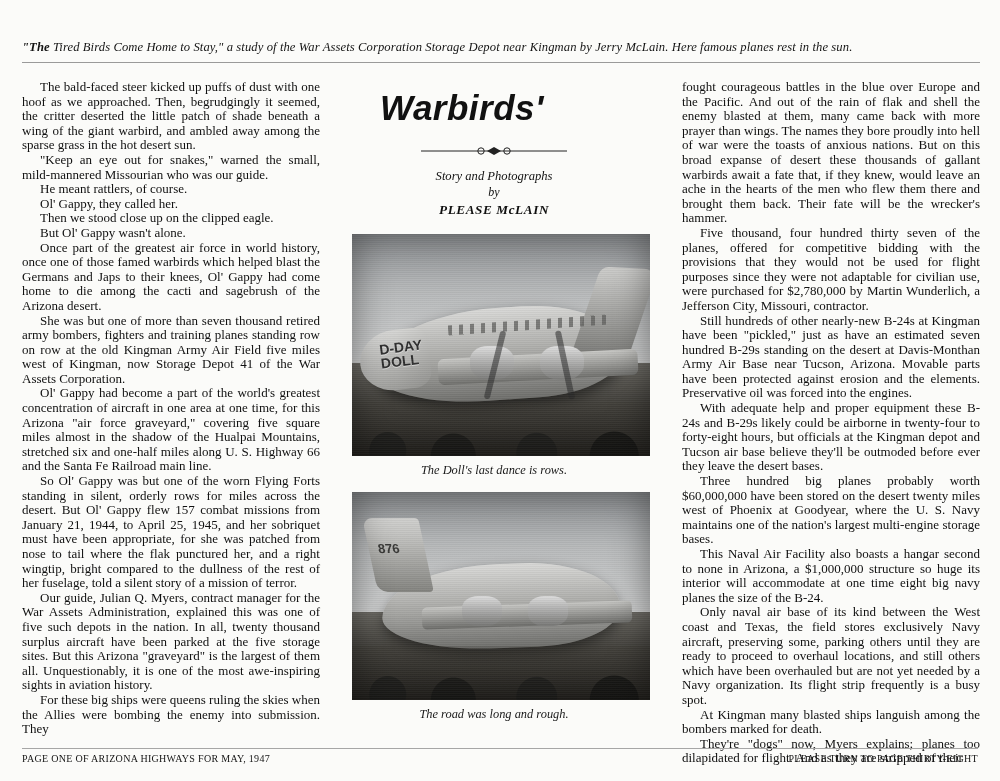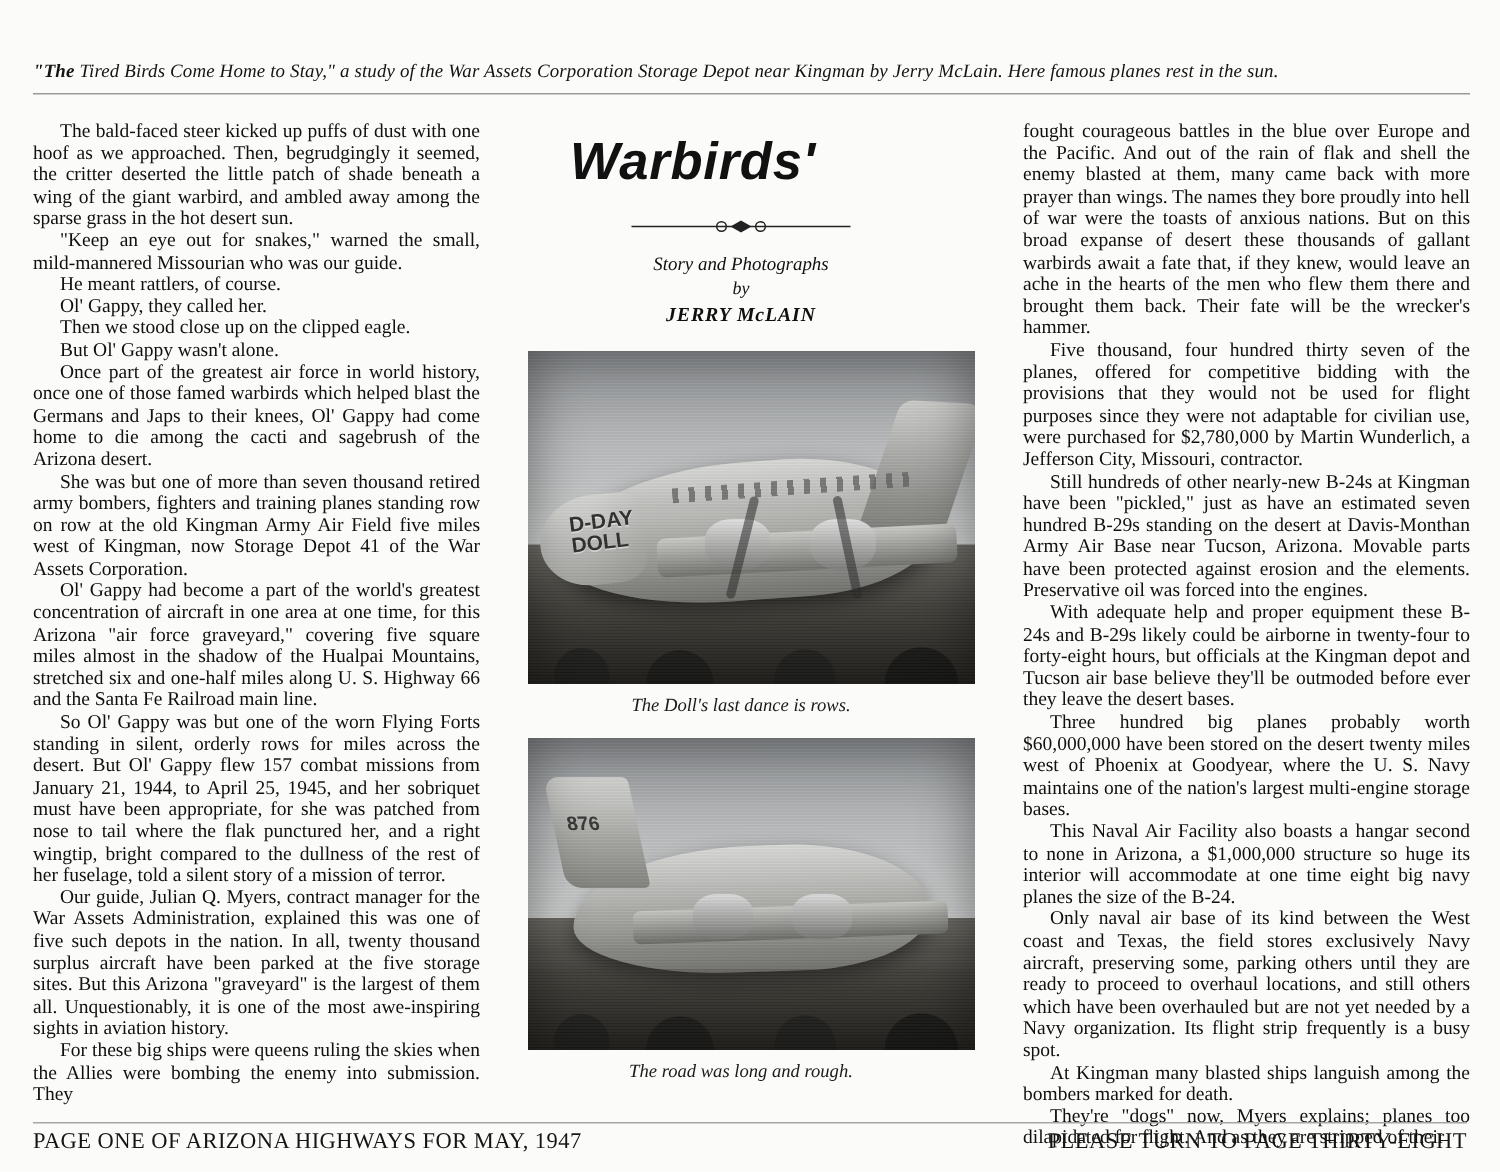--- a/index.html
+++ b/index.html
@@ -248,21 +248,21 @@
   }
 
   
   .footer {
     position: absolute;
     left: 22px;
     right: 22px;
     bottom: 12px;
     height: 16px;
     font-family: "Liberation Serif", serif;
-    font-size: 15px;
+    font-size: 10px;
     letter-spacing: .3px;
     color: #151515;
   }
   .footer-left { position:absolute; left:0; top:0; }
   .footer-right { position:absolute; right:0; top:0; }
   .rule-bottom {
     position:absolute; left: 22px; right: 22px; bottom: 32px;
     height: 1px; background: #a6a6a6;
   }
 </style>
@@ -305,21 +305,21 @@
           <line x1="2" y1="7" x2="148" y2="7" stroke="#222" stroke-width="1"></line>
           <circle cx="62" cy="7" r="3.2" fill="none" stroke="#222" stroke-width="1"></circle>
           <circle cx="88" cy="7" r="3.2" fill="none" stroke="#222" stroke-width="1"></circle>
           <path d="M68 7 l7 -4 l7 4 l-7 4 z" fill="#222"></path>
         </svg>
       </div>
 
       <div class="byline">
         <span>Story and Photographs</span>
         <span class="by">by</span>
-        <span class="name">JERRY McLAIN</span>
+        <span class="name">PLEASE McLAIN</span>
       </div>
 
       <div class="photo photo-1">
         <div class="sky"></div>
         <div class="ground"></div>
         <div class="fuselage p1-body"></div>
         <div class="p1-tail"></div>
         <div class="p1-wing"></div>
         <div class="p1-eng1"></div>
         <div class="p1-eng2"></div>

